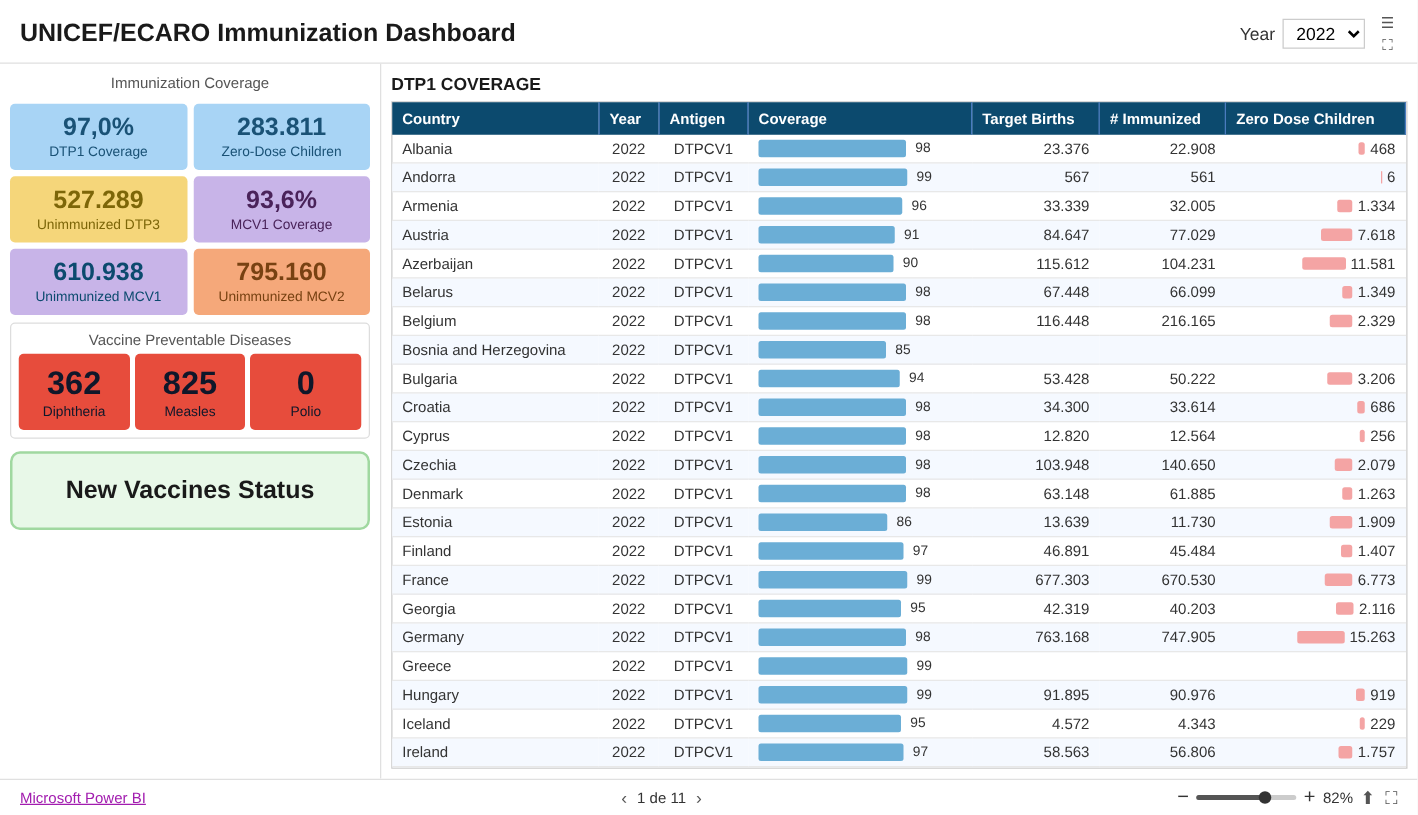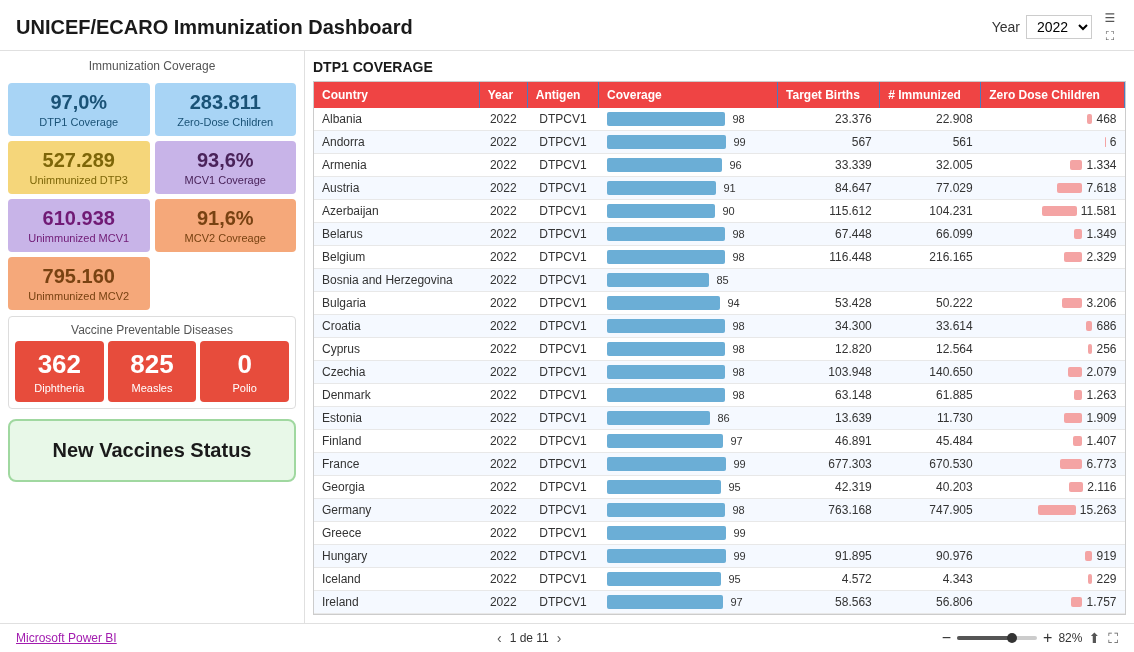--- a/index.html
+++ b/index.html
@@ -17,35 +17,35 @@
     .section-title { text-align: center; font-size: 12px; color: #555; margin-bottom: 4px; }
     .coverage-grid { display: grid; grid-template-columns: 1fr 1fr; gap: 5px; }
     .coverage-card { border-radius: 4px; padding: 8px; text-align: center; }
     .coverage-card .value { font-size: 20px; font-weight: 700; }
     .coverage-card .label { font-size: 11px; margin-top: 2px; }
     .card-dtp1 { background: #a8d4f5; color: #1a5276; }
     .card-zero-dose { background: #a8d4f5; color: #1a5276; }
     .card-dtp3 { background: #f5d67a; color: #7d6608; }
     .card-unimm-dtp3 { background: #f5d67a; color: #7d6608; }
     .card-mcv1 { background: #c8b4e8; color: #4a235a; }
-    .card-unimm-mcv1 { background: #c8b4e8; color: #701a75; }
+    .card-unimm-mcv1 { background: #c8b4e8; color: #0c4a6e; }
     .card-mcv2 { background: #f5a87a; color: #784212; }
     .card-unimm-mcv2 { background: #f5a87a; color: #784212; }
     .diseases-section { border: 1px solid #ddd; border-radius: 4px; padding: 6px; }
     .diseases-grid { display: grid; grid-template-columns: 1fr 1fr 1fr; gap: 4px; margin-top: 4px; }
-    .disease-card { background: #e74c3c; color: #ffffff; border-radius: 4px; padding: 8px 4px; text-align: center; }
+    .disease-card { background: #e74c3c; color: #0f172a; border-radius: 4px; padding: 8px 4px; text-align: center; }
     .disease-card .value { font-size: 26px; font-weight: 700; }
     .disease-card .label { font-size: 11px; margin-top: 2px; }
     .new-vaccines-btn { background: #e8f8e8; border: 2px solid #a0d8a0; border-radius: 8px; padding: 18px; text-align: center; cursor: pointer; margin-top: 4px; }
     .new-vaccines-btn .label { font-size: 20px; font-weight: 700; color: #1a1a1a; }
     .right-panel { flex: 1; display: flex; flex-direction: column; overflow: hidden; padding: 8px; }
     .table-title { font-size: 14px; font-weight: 700; color: #1a1a1a; margin-bottom: 6px; text-transform: uppercase; }
     .table-container { flex: 1; overflow-y: auto; border: 1px solid #ccc; }
     table { width: 100%; border-collapse: collapse; font-size: 12px; }
-    thead tr { background: #ef4444; color: white; }
+    thead tr { background: #0c4a6e; color: white; }
     thead th { padding: 6px 8px; text-align: left; font-weight: 600; border-right: 1px solid #4a7bbf; white-space: nowrap; }
     thead th.center { }
     tbody tr { border-bottom: 1px solid #e8e8e8; }
     tbody tr:nth-child(even) { background: #f5f9ff; }
     tbody td { padding: 4px 8px; color: #333; white-space: nowrap; }
     tbody td.center { text-align: center; }
     tbody td.number { text-align: right; }
     .coverage-bar-cell { display: flex; align-items: center; gap: 4px; }
     .coverage-bar { height: 14px; background: #6baed6; border-radius: 2px; }
     .coverage-val { font-size: 11px; color: #333; min-width: 20px; text-align: center; }
@@ -100,24 +100,20 @@
           <div class="label">Unimmunized DTP3</div>
         </div>
         <div class="coverage-card card-mcv1">
           <div class="value">93,6%</div>
           <div class="label">MCV1 Coverage</div>
         </div>
         <div class="coverage-card card-unimm-mcv1">
           <div class="value">610.938</div>
           <div class="label">Unimmunized MCV1</div>
         </div>
-        <div class="coverage-card card-mcv2">
-          <div class="value">91,6%</div>
-          <div class="label">MCV2 Covreage</div>
-        </div>
         <div class="coverage-card card-unimm-mcv2">
           <div class="value">795.160</div>
           <div class="label">Unimmunized MCV2</div>
         </div>
       </div>
 
       <div class="diseases-section">
         <div class="section-title">Vaccine Preventable Diseases</div>
         <div class="diseases-grid">
           <div class="disease-card">

